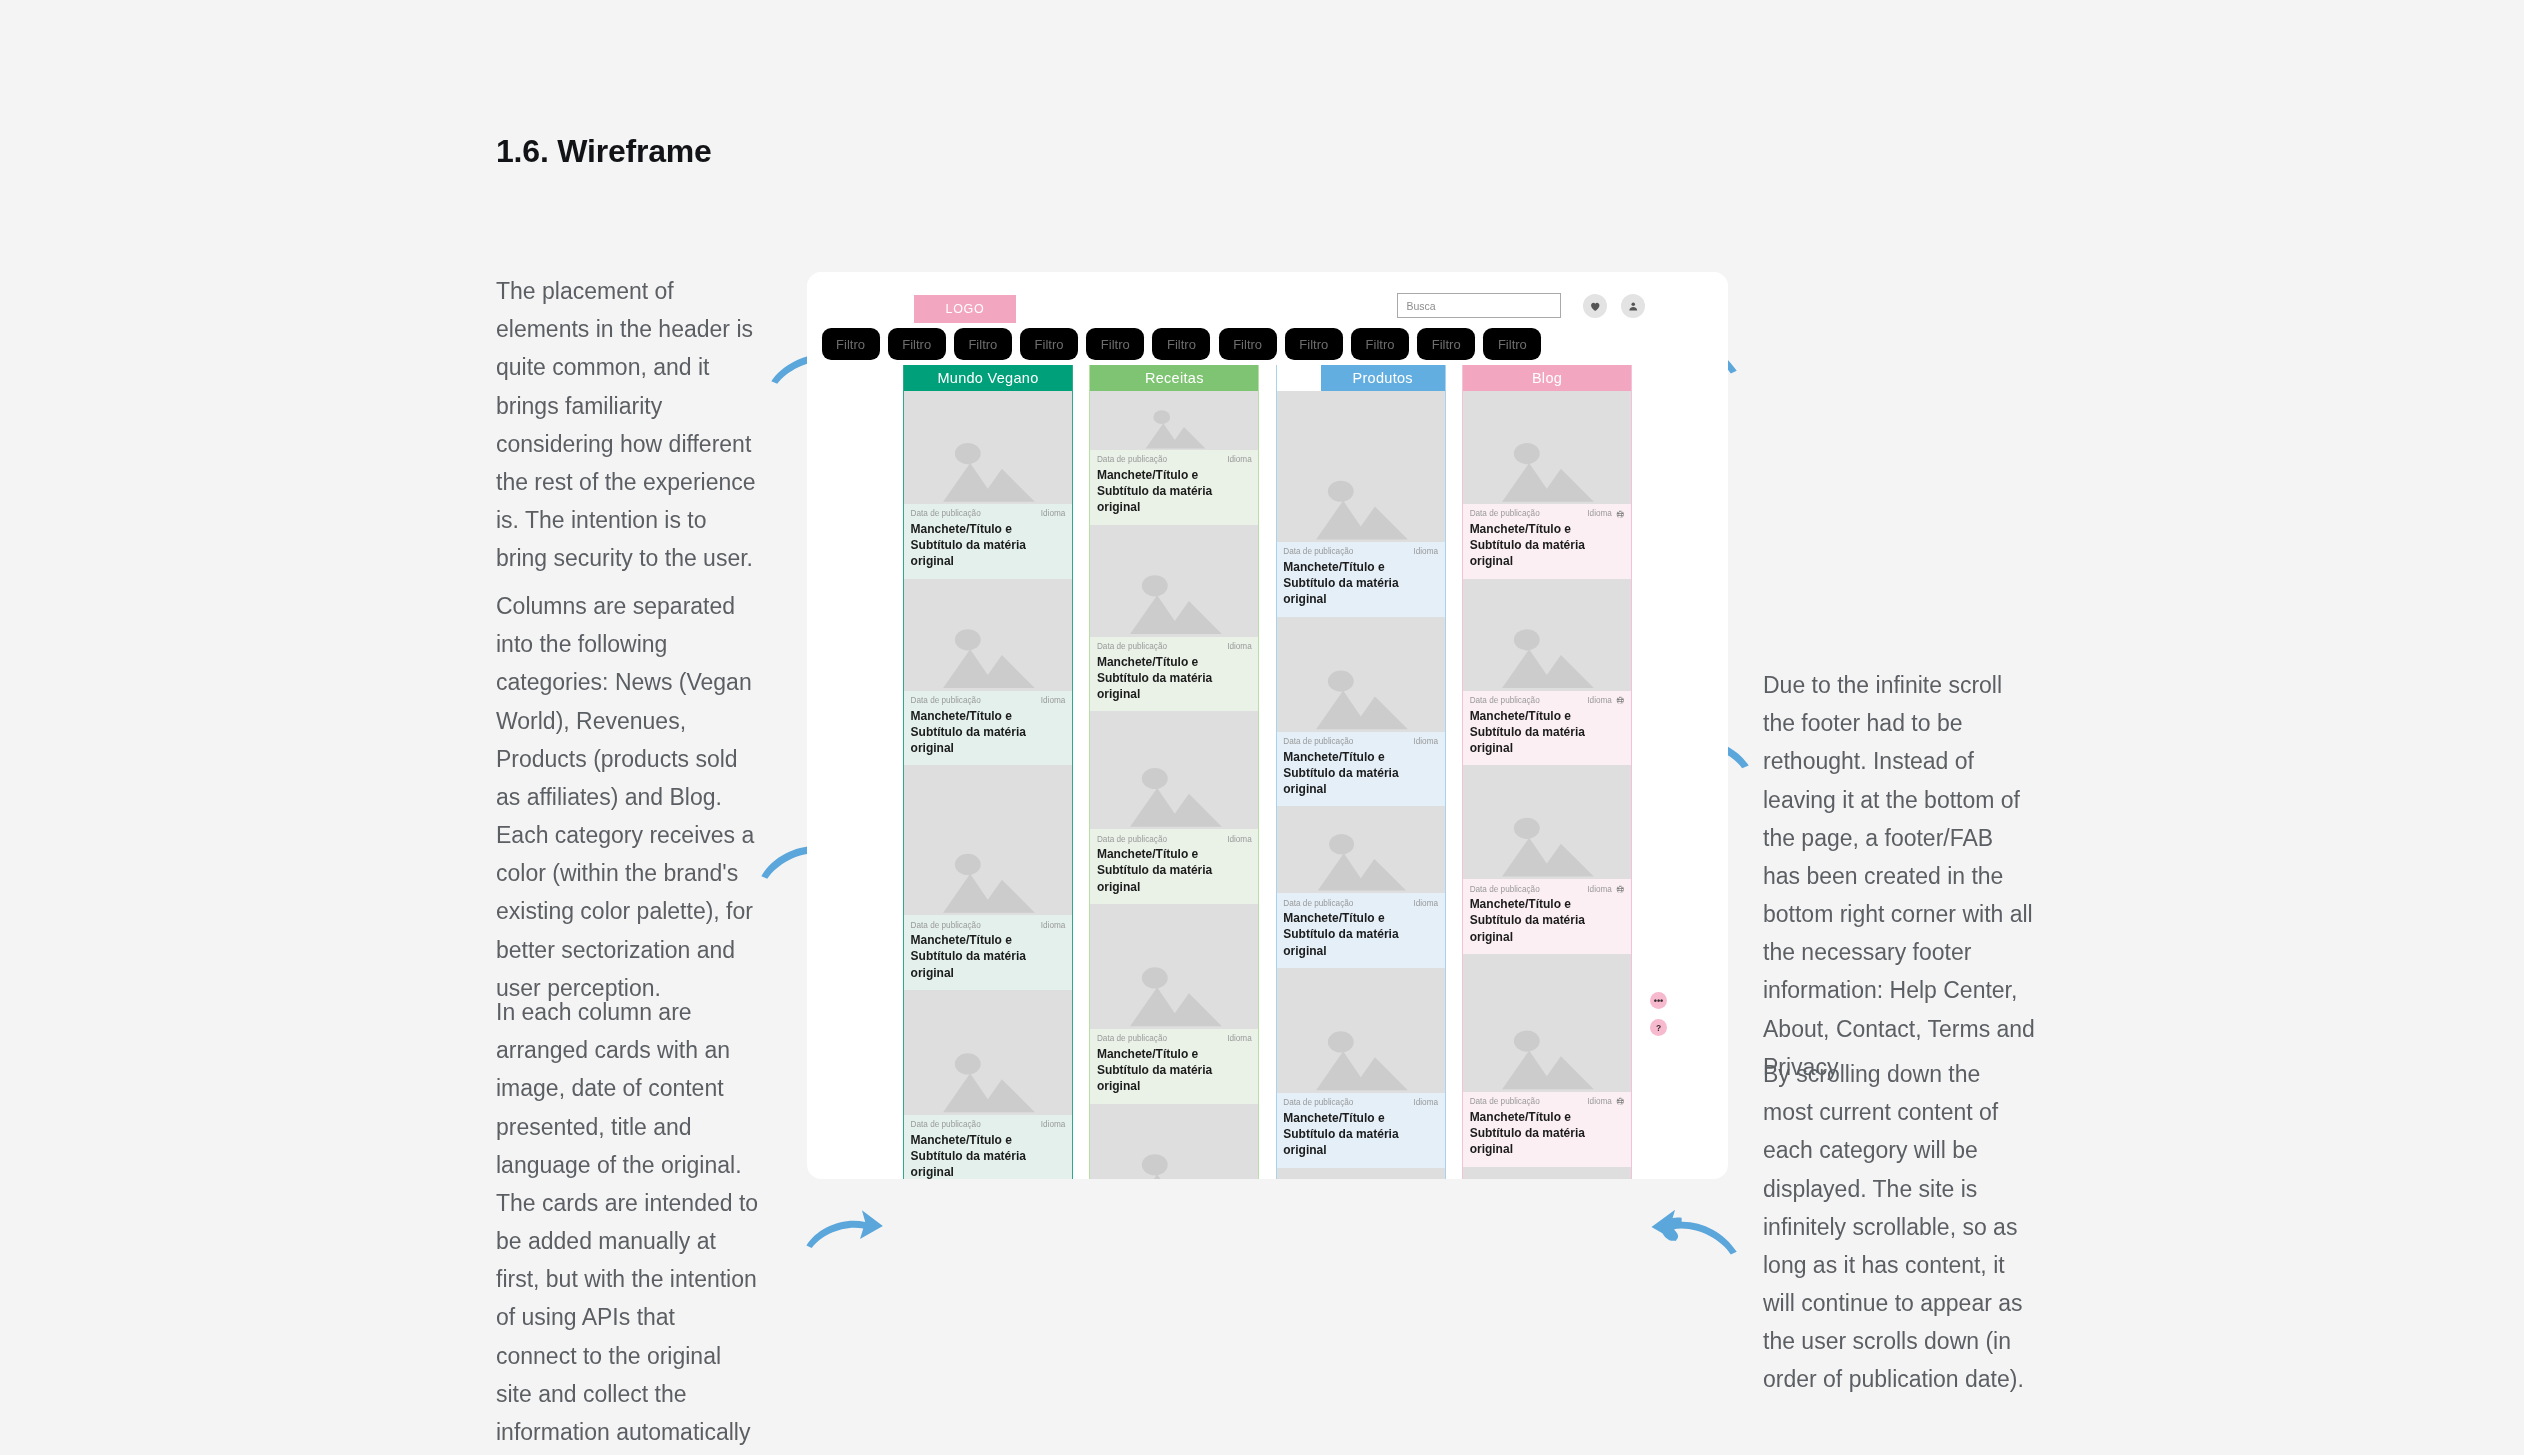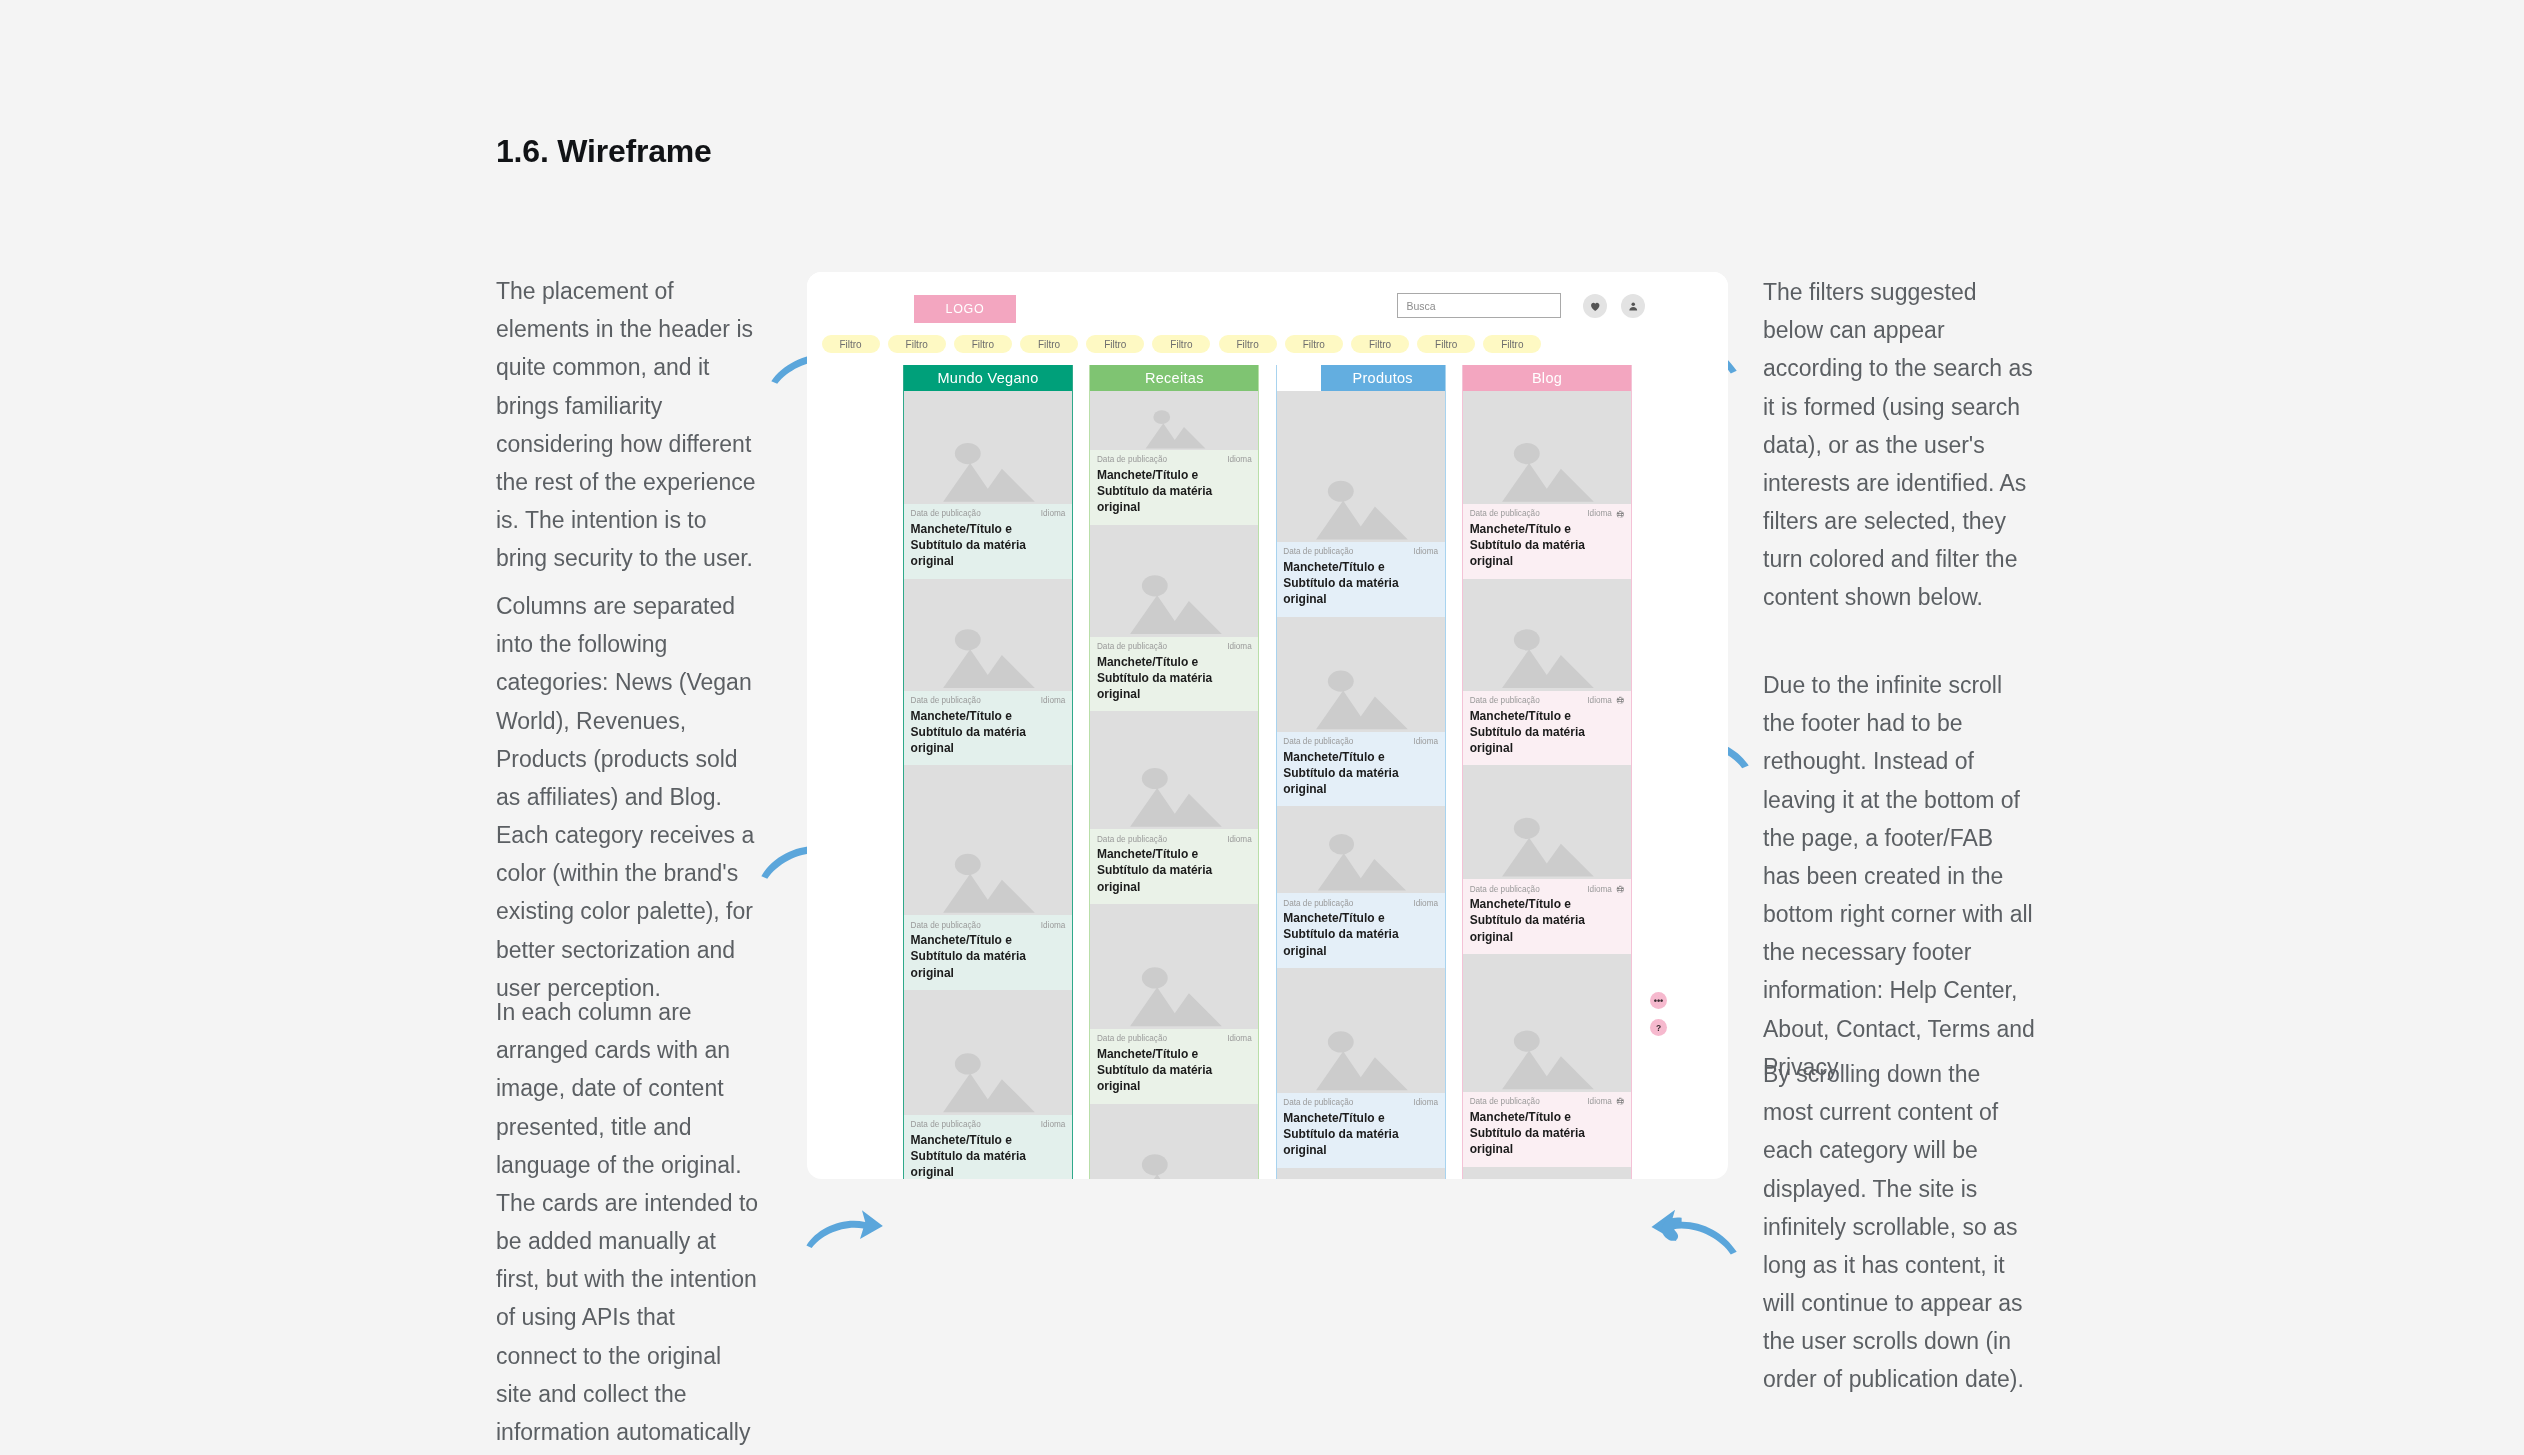--- a/index.html
+++ b/index.html
@@ -76,22 +76,22 @@
   #icon-user { left: 814px; }
   .icon-btn svg { width: 12.5px; height: 12.5px; fill: #555; }
 
   
   .filter-row {
     position: absolute; left: 0; top: 59px;
     width: 921px; height: 26px;
     display: flex; align-items: center; gap: 8.2px; padding-left: 14.5px;
   }
   .filter-chip {
-    height: 18px; width: 58px; border-radius: 9.2px;
-    background: #fef9c3; color: #6d6d6d; font-size: 10px;
+    height: 32px; width: 58px; border-radius: 9.2px;
+    background: #000000; color: #6d6d6d; font-size: 13px;
     display: flex; align-items: center; justify-content: center;
   }
 
   
   .columns {
     position: absolute; left: 0; top: 93px;
     width: 921px; height: 814px;
     display: flex; gap: 16.4px; padding: 0 96px 0 96px;
   }
   .column {
@@ -151,21 +151,20 @@
 
 <div class="page">
 
   <h1 class="section-title">1.6. Wireframe</h1>
 
 
   <div class="note note-left" id="note-header">The placement of elements in the header is quite common, and it brings familiarity considering how different the rest of the experience is. The intention is to bring security to the user.</div>
   <div class="note note-left" id="note-columns">Columns are separated into the following categories: News (Vegan World), Revenues, Products (products sold as affiliates) and Blog. Each category receives a color (within the brand's existing color palette), for better sectorization and user perception.</div>
   <div class="note note-left" id="note-cards">In each column are arranged cards with an image, date of content presented, title and language of the original. The cards are intended to be added manually at first, but with the intention of using APIs that connect to the original site and collect the information automatically in the future.</div>
 
-  <div class="note note-right" id="note-filters">The filters suggested below can appear according to the search as it is formed (using search data), or as the user's interests are identified. As filters are selected, they turn colored and filter the content shown below.</div>
   <div class="note note-right" id="note-footer">Due to the infinite scroll the footer had to be rethought. Instead of leaving it at the bottom of the page, a footer/FAB has been created in the bottom right corner with all the necessary footer information: Help Center, About, Contact, Terms and Privacy</div>
   <div class="note note-right" id="note-scroll">By scrolling down the most current content of each category will be displayed. The site is infinitely scrollable, so as long as it has content, it will continue to appear as the user scrolls down (in order of publication date).</div>
 
   <svg class="arrow" style="left:768px;top:335px;" width="92" height="53" viewBox="0 0 140 80">
     <path d="M5 70 C 25 40, 70 22, 105 30 L 100 12 L 135 36 L 98 56 L 103 40 C 72 33, 32 50, 14 74 Z" fill="#5ba6db"></path>
   </svg>
   <svg class="arrow" style="left:756px;top:825px;" width="92" height="59" viewBox="0 0 140 90">
     <path d="M8 78 C 28 44, 72 26, 108 34 L 102 14 L 138 40 L 100 62 L 106 44 C 74 37, 34 56, 17 82 Z" fill="#5ba6db"></path>
     <path d="M92 26 C 118 22, 132 44, 114 58 C 104 66, 92 58, 100 48 C 108 40, 104 32, 92 34 Z" fill="#5ba6db"></path>
   </svg>

